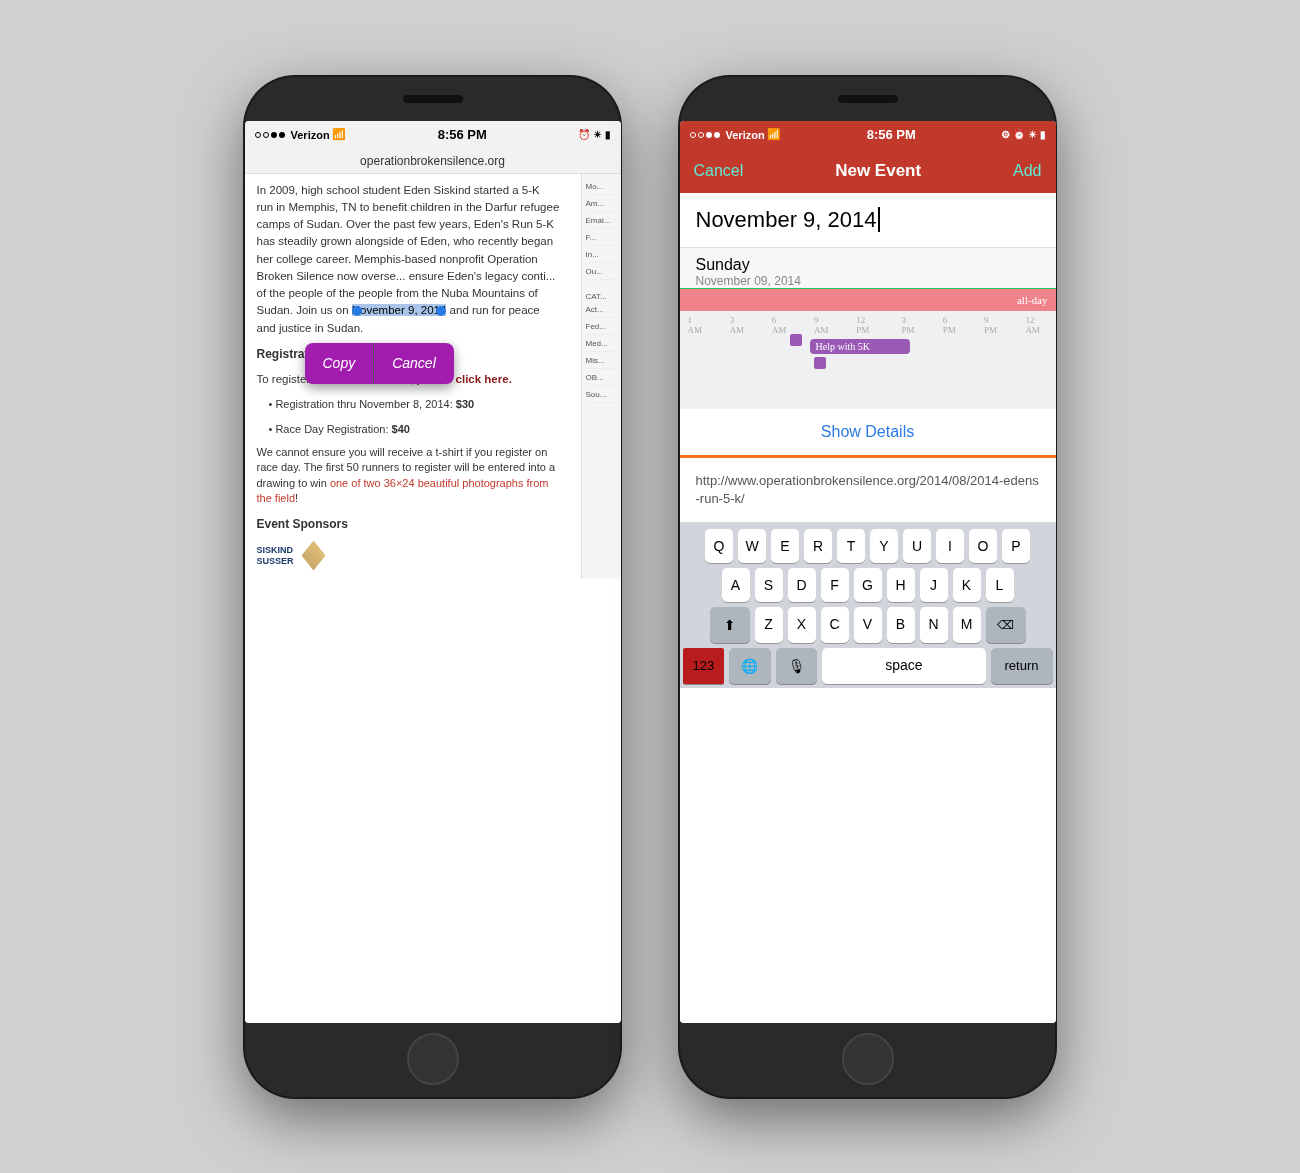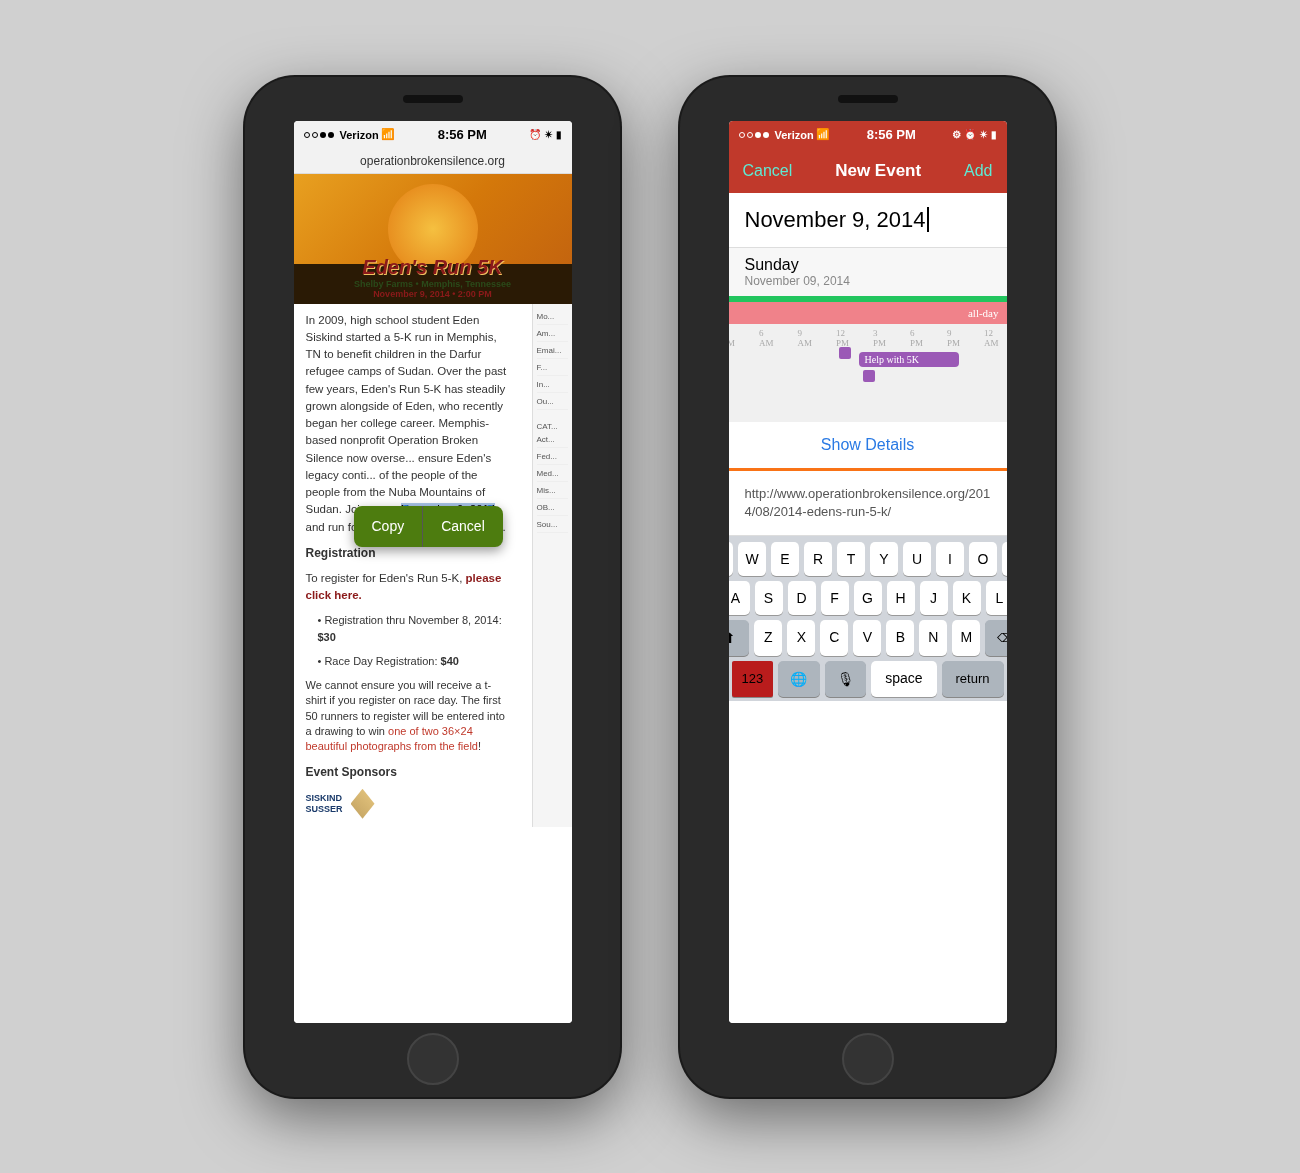--- a/index.html
+++ b/index.html
@@ -39,21 +39,21 @@
       padding-top: 18px;
     }
     .speaker {
       width: 60px;
       height: 8px;
       background: #111;
       border-radius: 4px;
       margin-bottom: 8px;
     }
     .screen-wrapper {
-      width: 278px;
+      width: 376px;
       flex: 1;
       overflow: hidden;
       border-radius: 4px;
       background: #fff;
       margin-top: 10px;
       margin-bottom: 10px;
     }
     .home-button {
       width: 52px;
       height: 52px;
@@ -162,28 +162,29 @@
       line-height: 1.5;
       color: #333;
     }
     .browser-text-content p { margin-bottom: 8px; }
     .highlighted-text {
       background: #a8c4e8;
       color: #000;
     }
     .context-menu {
       position: absolute;
-      background: #4d7c0f;
+      background: #a21caf;
       border-radius: 8px;
       display: flex;
       overflow: hidden;
       box-shadow: 0 4px 12px rgba(0,0,0,0.4);
       z-index: 100;
-      top: 202px;
+      top: 169px;
       left: 60px;
+      font-style: italic;
     }
     .context-menu-item {
       padding: 10px 18px;
       color: #fff;
       font-size: 14px;
       font-weight: 500;
       cursor: pointer;
     }
     .context-menu-divider {
       width: 1px;
@@ -250,23 +251,23 @@
     .nav-title { font-size: 17px; font-weight: 600; }
     .event-title-field {
       padding: 14px 16px;
       font-size: 22px;
       border-bottom: 1px solid #ddd;
       color: #000;
       background: #fff;
     }
     .cursor-blink { border-right: 2px solid #000; padding-right: 1px; }
     .date-header {
-      padding: 8px 16px 8px;
+      padding: 8px 16px 0;
       background: #f7f7f7;
-      border-bottom: 6px solid #22c55e;
+      border-bottom: 1px solid #22c55e;
     }
     .date-header-day { font-size: 16px; font-weight: 500; color: #000; }
     .date-header-full { font-size: 12px; color: #888; }
     .calendar-timeline {
       position: relative;
       background: #f0f0f0;
       height: 120px;
       overflow: hidden;
       font-family: Liberation Serif, serif;
     }
@@ -450,29 +451,20 @@
           <span>▮</span>
         </div>
       </div>
 
       <div class="browser-screen">
 
         <div class="browser-url-bar">operationbrokensilence.org</div>
 
         <div class="browser-content">
 
-          <div class="hero-image">
-            <div class="hero-sun"></div>
-            <div class="hero-silhouette"></div>
-            <div class="hero-title">
-              <span class="hero-title-main">Eden's Run 5K</span>
-              <span class="hero-subtitle">Shelby Farms • Memphis, Tennessee</span>
-              <span class="hero-subtitle" style="color:#8b1a1a;">November 9, 2014 • 2:00 PM</span>
-            </div>
-          </div>
 
           <div style="display:flex;position:relative;">
             <div style="flex:1;padding-right:49px;">
               <div class="browser-text-content">
                 <p>In 2009, high school student Eden Siskind started a 5-K run in Memphis, TN to benefit children in the Darfur refugee camps of Sudan. Over the past few years, Eden's Run 5-K has steadily grown alongside of Eden, who recently began her college career. Memphis-based nonprofit Operation Broken Silence now overse... ensure Eden's legacy conti... of the people of the people from the Nuba Mountains of Sudan. Join us on <span class="highlighted-text" style="position:relative;">November 9, 2014<span class="selection-handle-left"></span><span class="selection-handle-right"></span></span> and run for peace and justice in Sudan.</p>
 
                 <div class="context-menu">
                   <div class="context-menu-item">Copy</div>
                   <div class="context-menu-divider"></div>
                   <div class="context-menu-item">Cancel</div>

